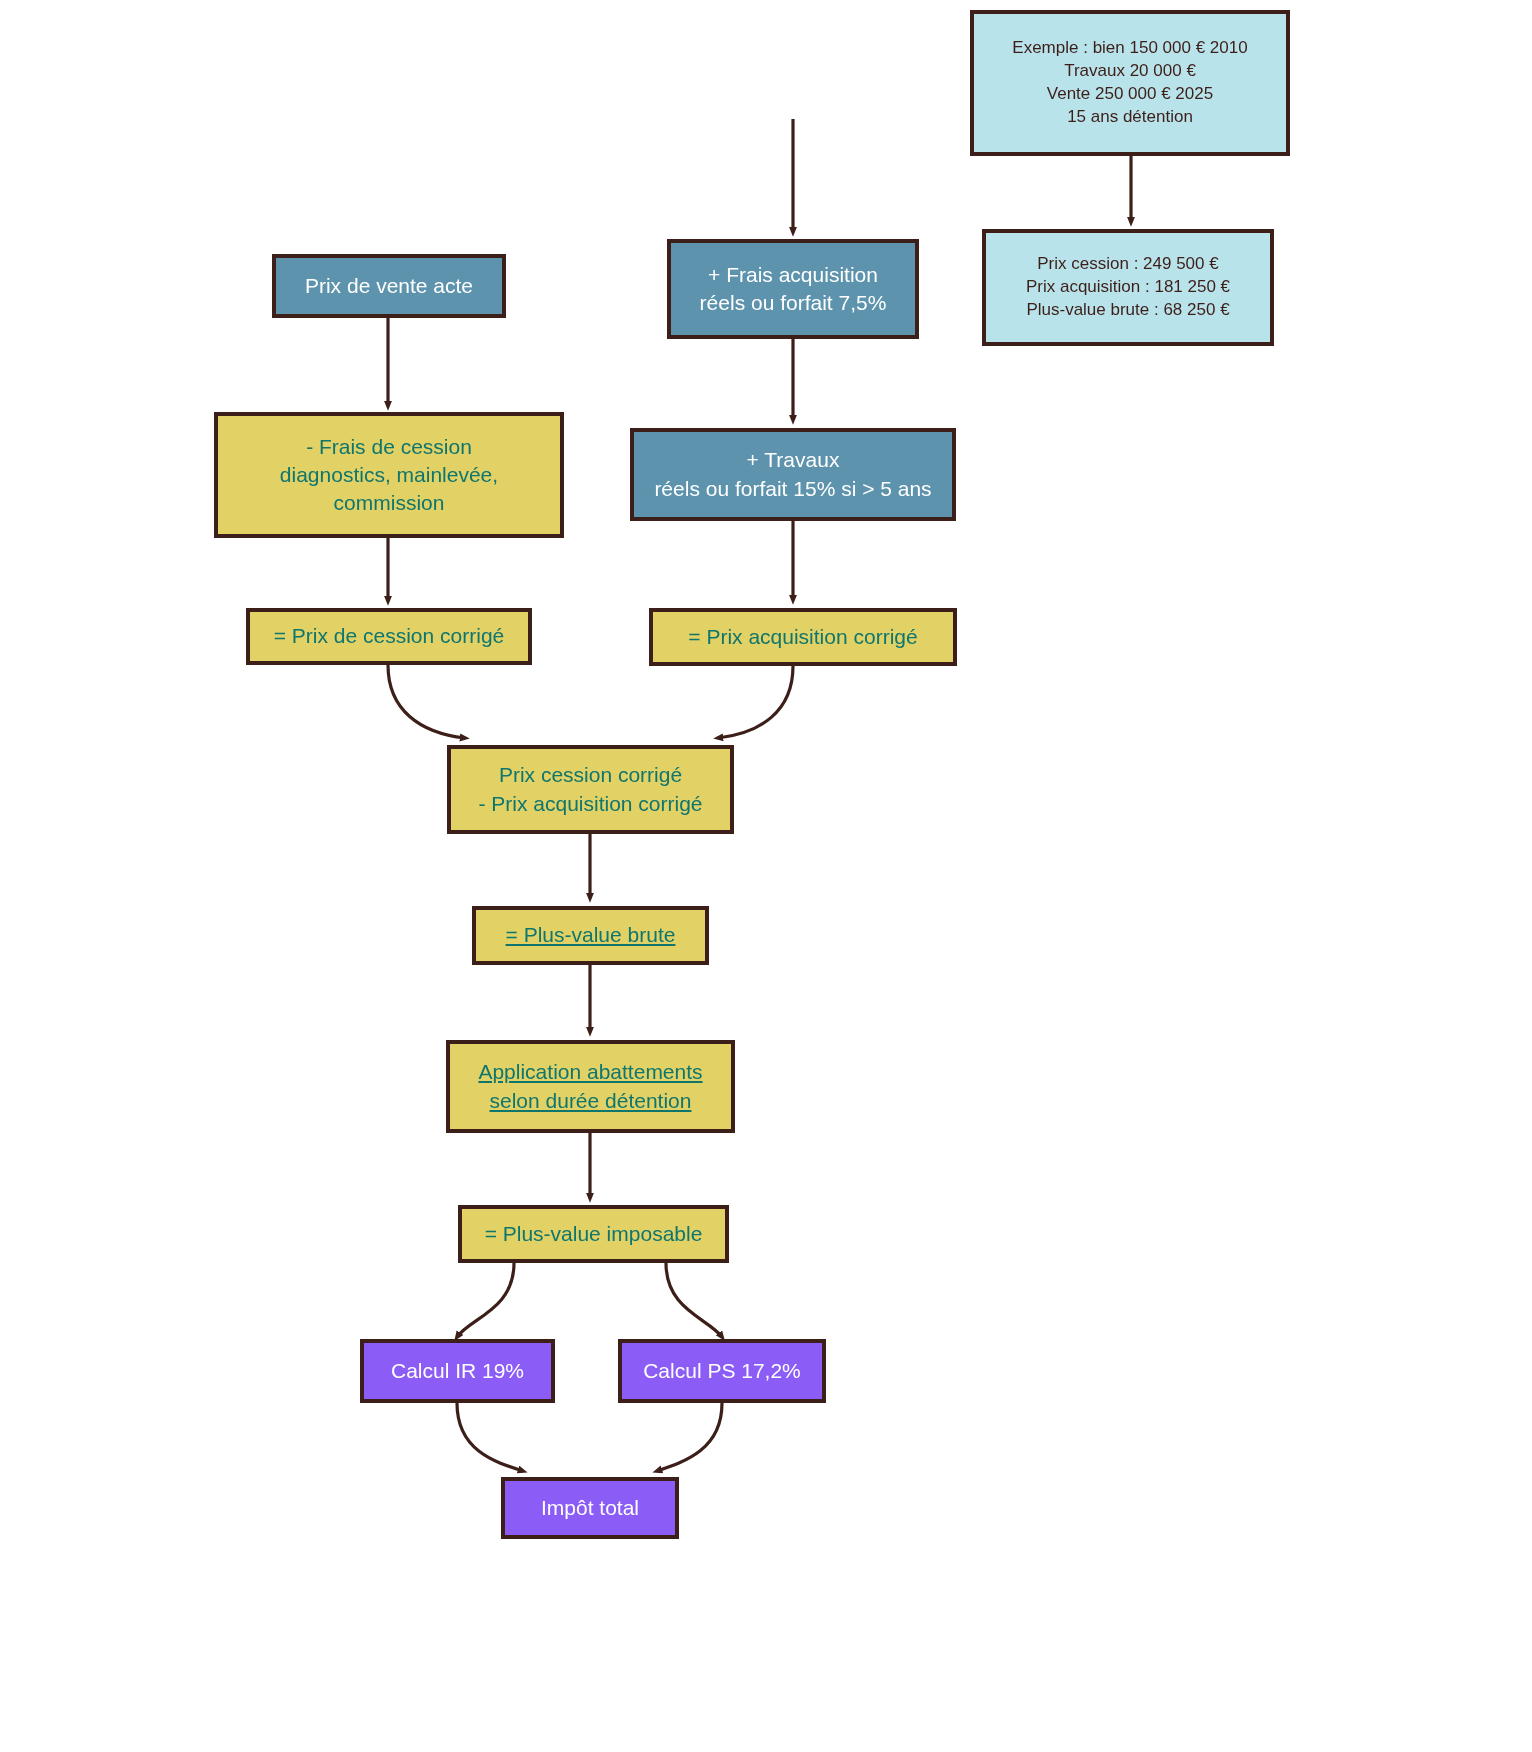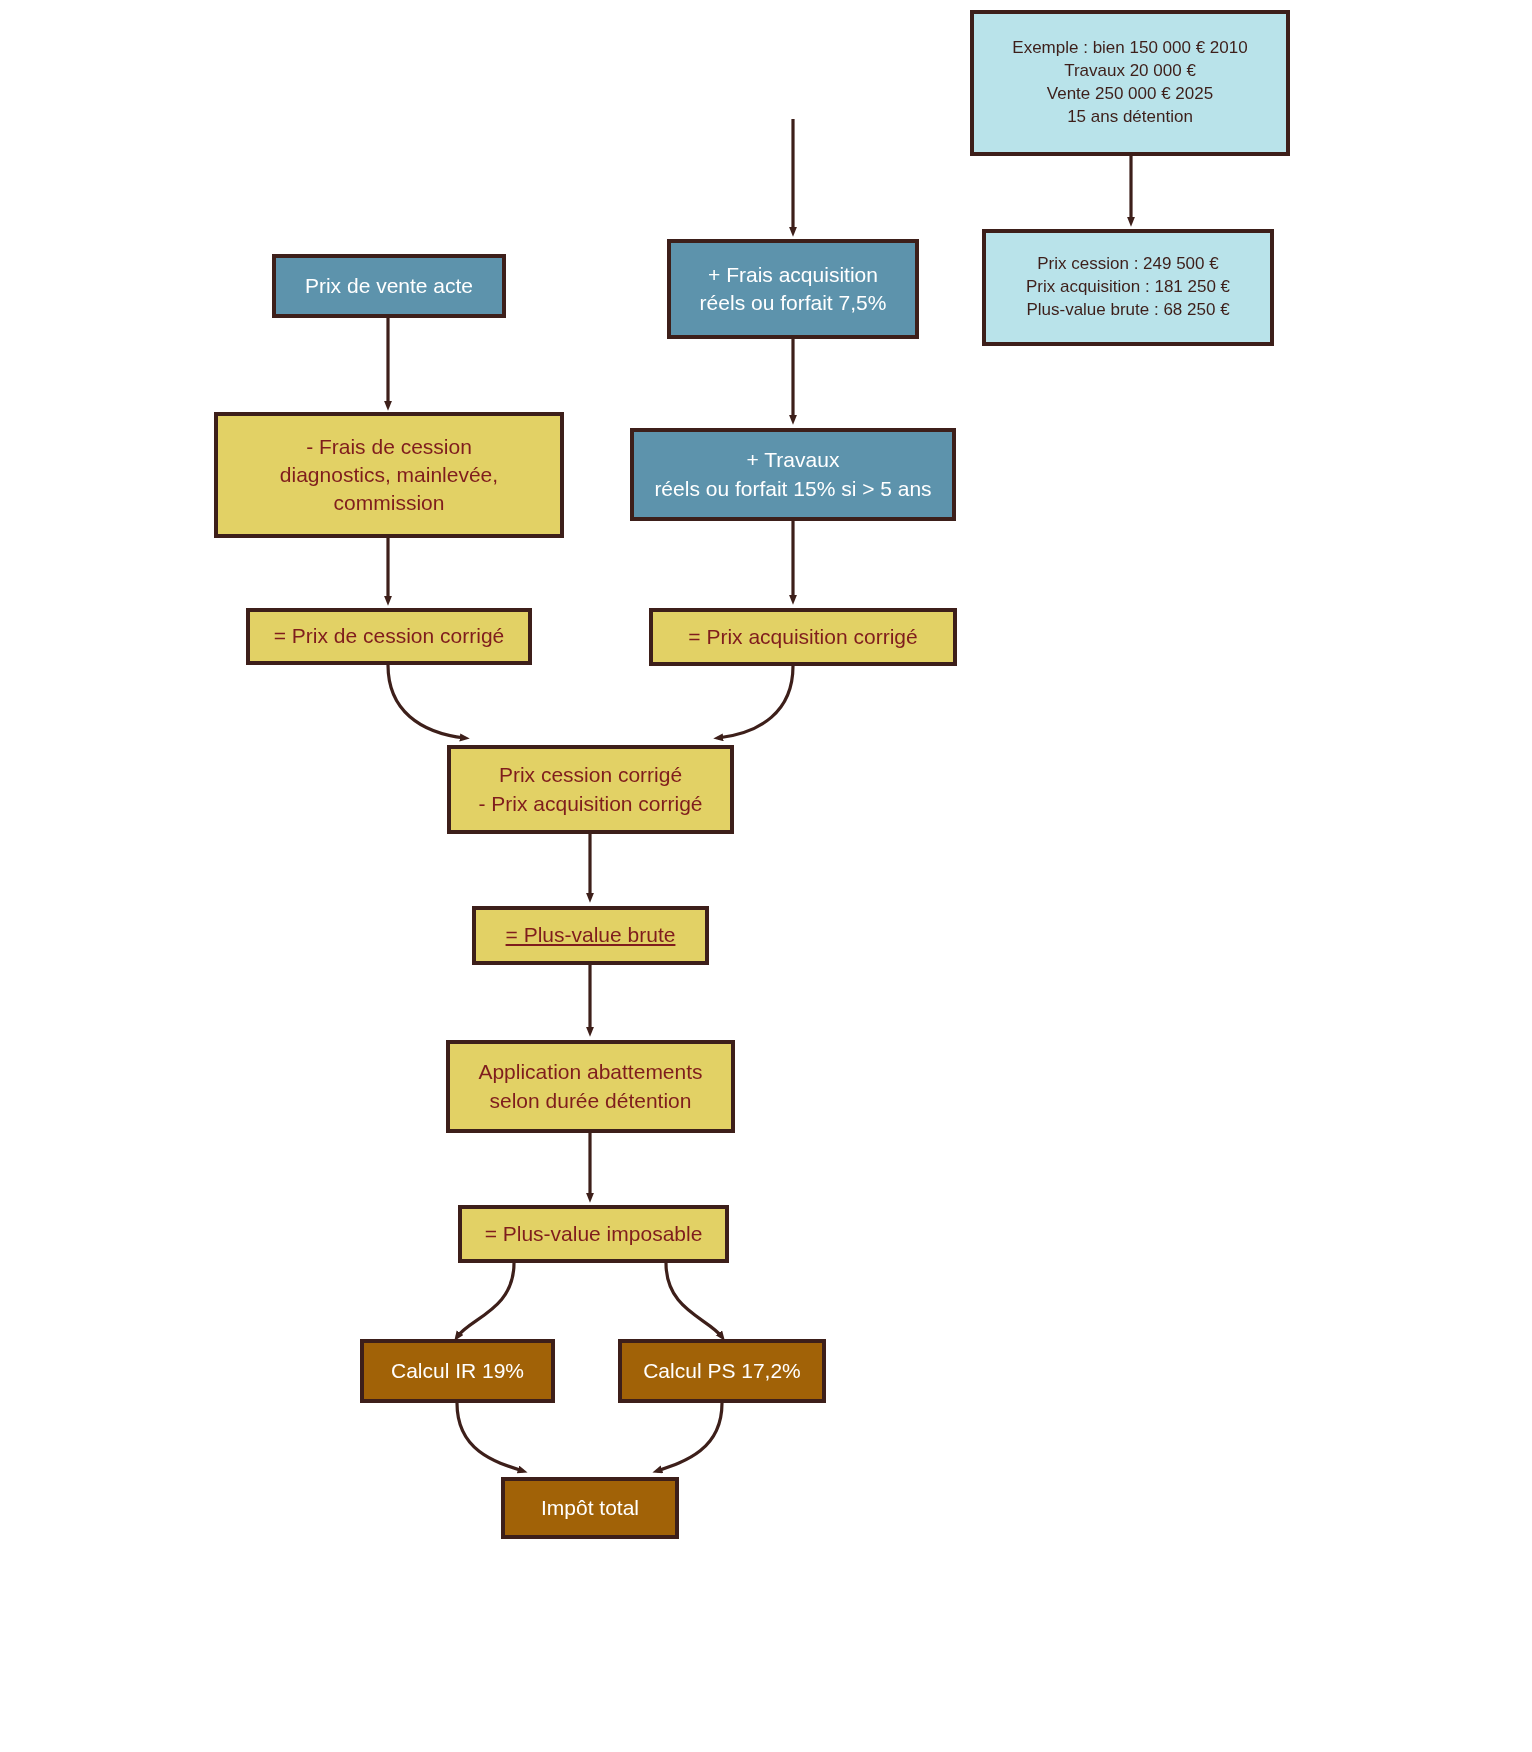--- a/index.html
+++ b/index.html
@@ -17,22 +17,22 @@
     border:4px solid #3d1f1a;
     display:flex;
     align-items:center;
     justify-content:center;
     text-align:center;
     line-height:1.34;
     white-space:pre-line;
     padding:4px 8px;
   }
   .blue{background:#5d93ac;color:#ffffff;font-size:21px;}
-  .yellow{background:#e2d165;color:#7f1d1d;font-size:21px;}
-  .green{background:#a16207;color:#ffffff;font-size:21px;}
+  .yellow{background:#e2d165;color:#0f766e;font-size:21px;}
+  .green{background:#8b5cf6;color:#ffffff;font-size:21px;}
   .note{background:#b9e3ea;color:#3d1f1a;font-size:17px;}
   svg#edges{position:absolute;left:0;top:0;width:1532px;height:1752px;pointer-events:none;}
 </style>
 </head>
 <body>
 
 <div id="canvas">
 
   <svg id="edges" viewBox="0 0 1532 1752">
     <defs>
@@ -89,21 +89,21 @@
 diagnostics, mainlevée,
 commission</div>
 
   <div class="node yellow" style="left:246px;top:608px;width:286px;height:57px;">= Prix de cession corrigé</div>
 
   <div class="node yellow" style="left:447px;top:745px;width:287px;height:89px;">Prix cession corrigé
 - Prix acquisition corrigé</div>
 
   <div class="node yellow" style="left:472px;top:906px;width:237px;height:59px;text-decoration:underline;">= Plus-value brute</div>
 
-  <div class="node yellow" style="left:446px;top:1040px;width:289px;height:93px;">Application abattements
+  <div class="node yellow" style="left:446px;top:1040px;width:289px;height:93px;text-decoration:underline;">Application abattements
 selon durée détention</div>
 
   <div class="node yellow" style="left:458px;top:1205px;width:271px;height:58px;">= Plus-value imposable</div>
 
   <div class="node green" style="left:360px;top:1339px;width:195px;height:64px;">Calcul IR 19%</div>
 
   <div class="node green" style="left:618px;top:1339px;width:208px;height:64px;">Calcul PS 17,2%</div>
 
   <div class="node green" style="left:501px;top:1477px;width:178px;height:62px;">Impôt total</div>
 

